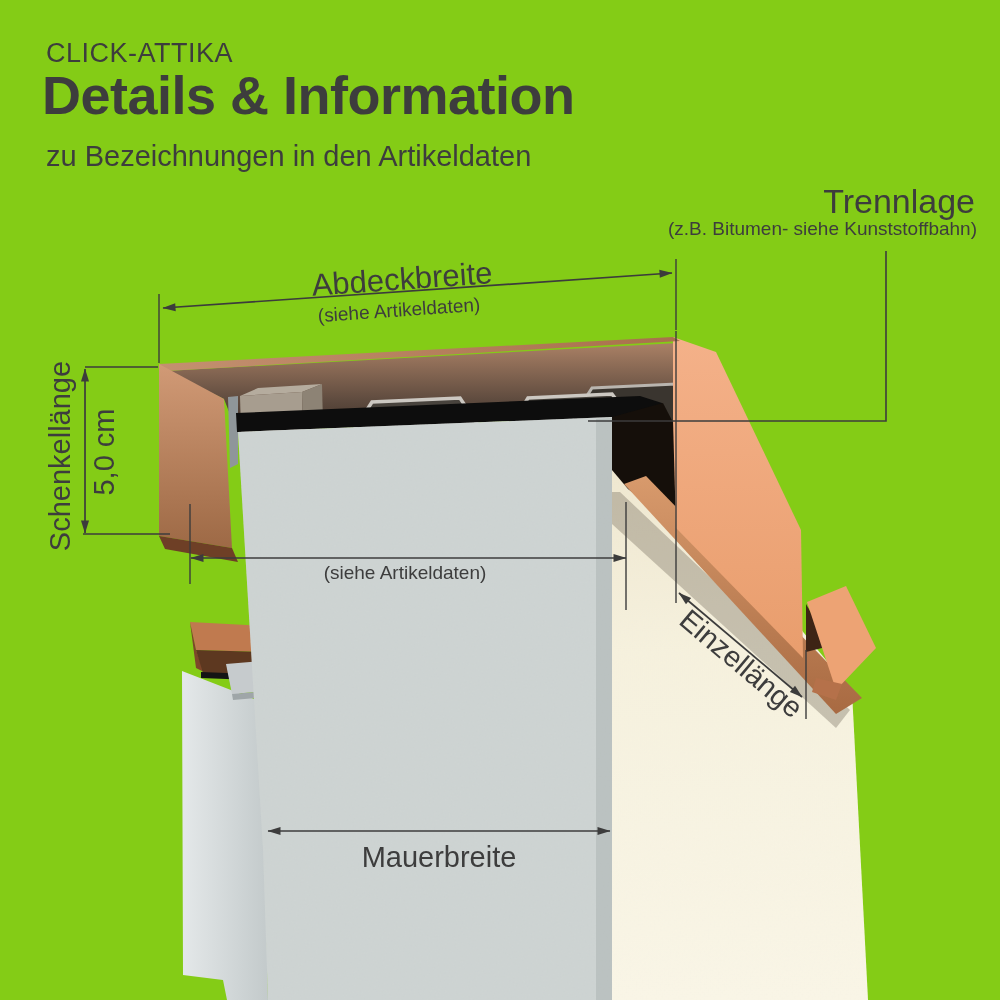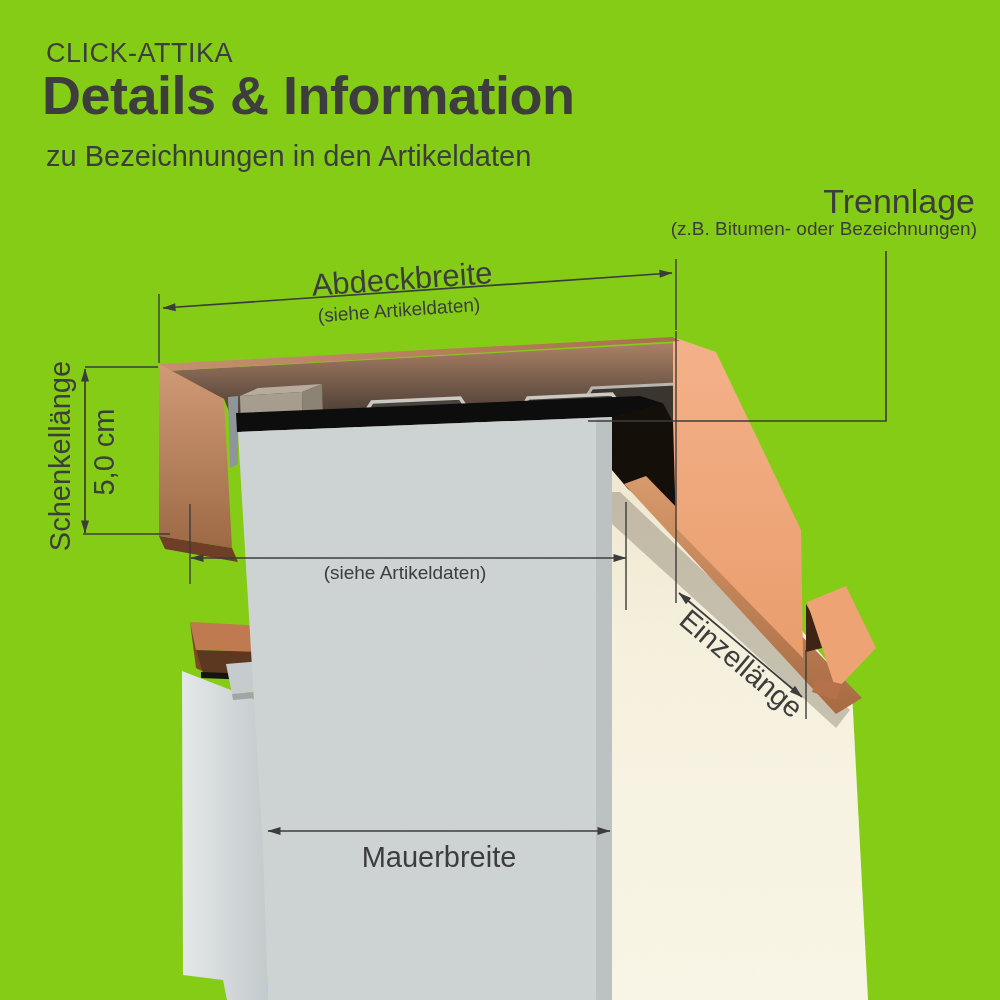--- a/index.html
+++ b/index.html
@@ -164,21 +164,21 @@
 
       <polyline points="886,251 886,421 588,421" stroke-width="1.6"></polyline>
     </g>
   </svg>
 
   <div class="lbl brand">CLICK-ATTIKA</div>
   <div class="lbl subtitle">zu Bezeichnungen in den Artikeldaten</div>
   <div class="lbl title">Details &amp; Information</div>
 
   <div class="lbl trenn-title">Trennlage</div>
-  <div class="lbl trenn-note">(z.B. Bitumen- oder Bezeichnungen)</div>
+  <div class="lbl trenn-note">(z.B. Bitumen- siehe Kunststoffbahn)</div>
 
   <div class="lbl abdeck">Abdeckbreite</div>
   <div class="lbl abdeck-note">(siehe Artikeldaten)</div>
 
   <div class="lbl schenkel">Schenkellänge</div>
   <div class="lbl schenkel-val">5,0 cm</div>
 
   <div class="lbl lichte-note">(siehe Artikeldaten)</div>
 
   <div class="lbl einzel">Einzellänge</div>

